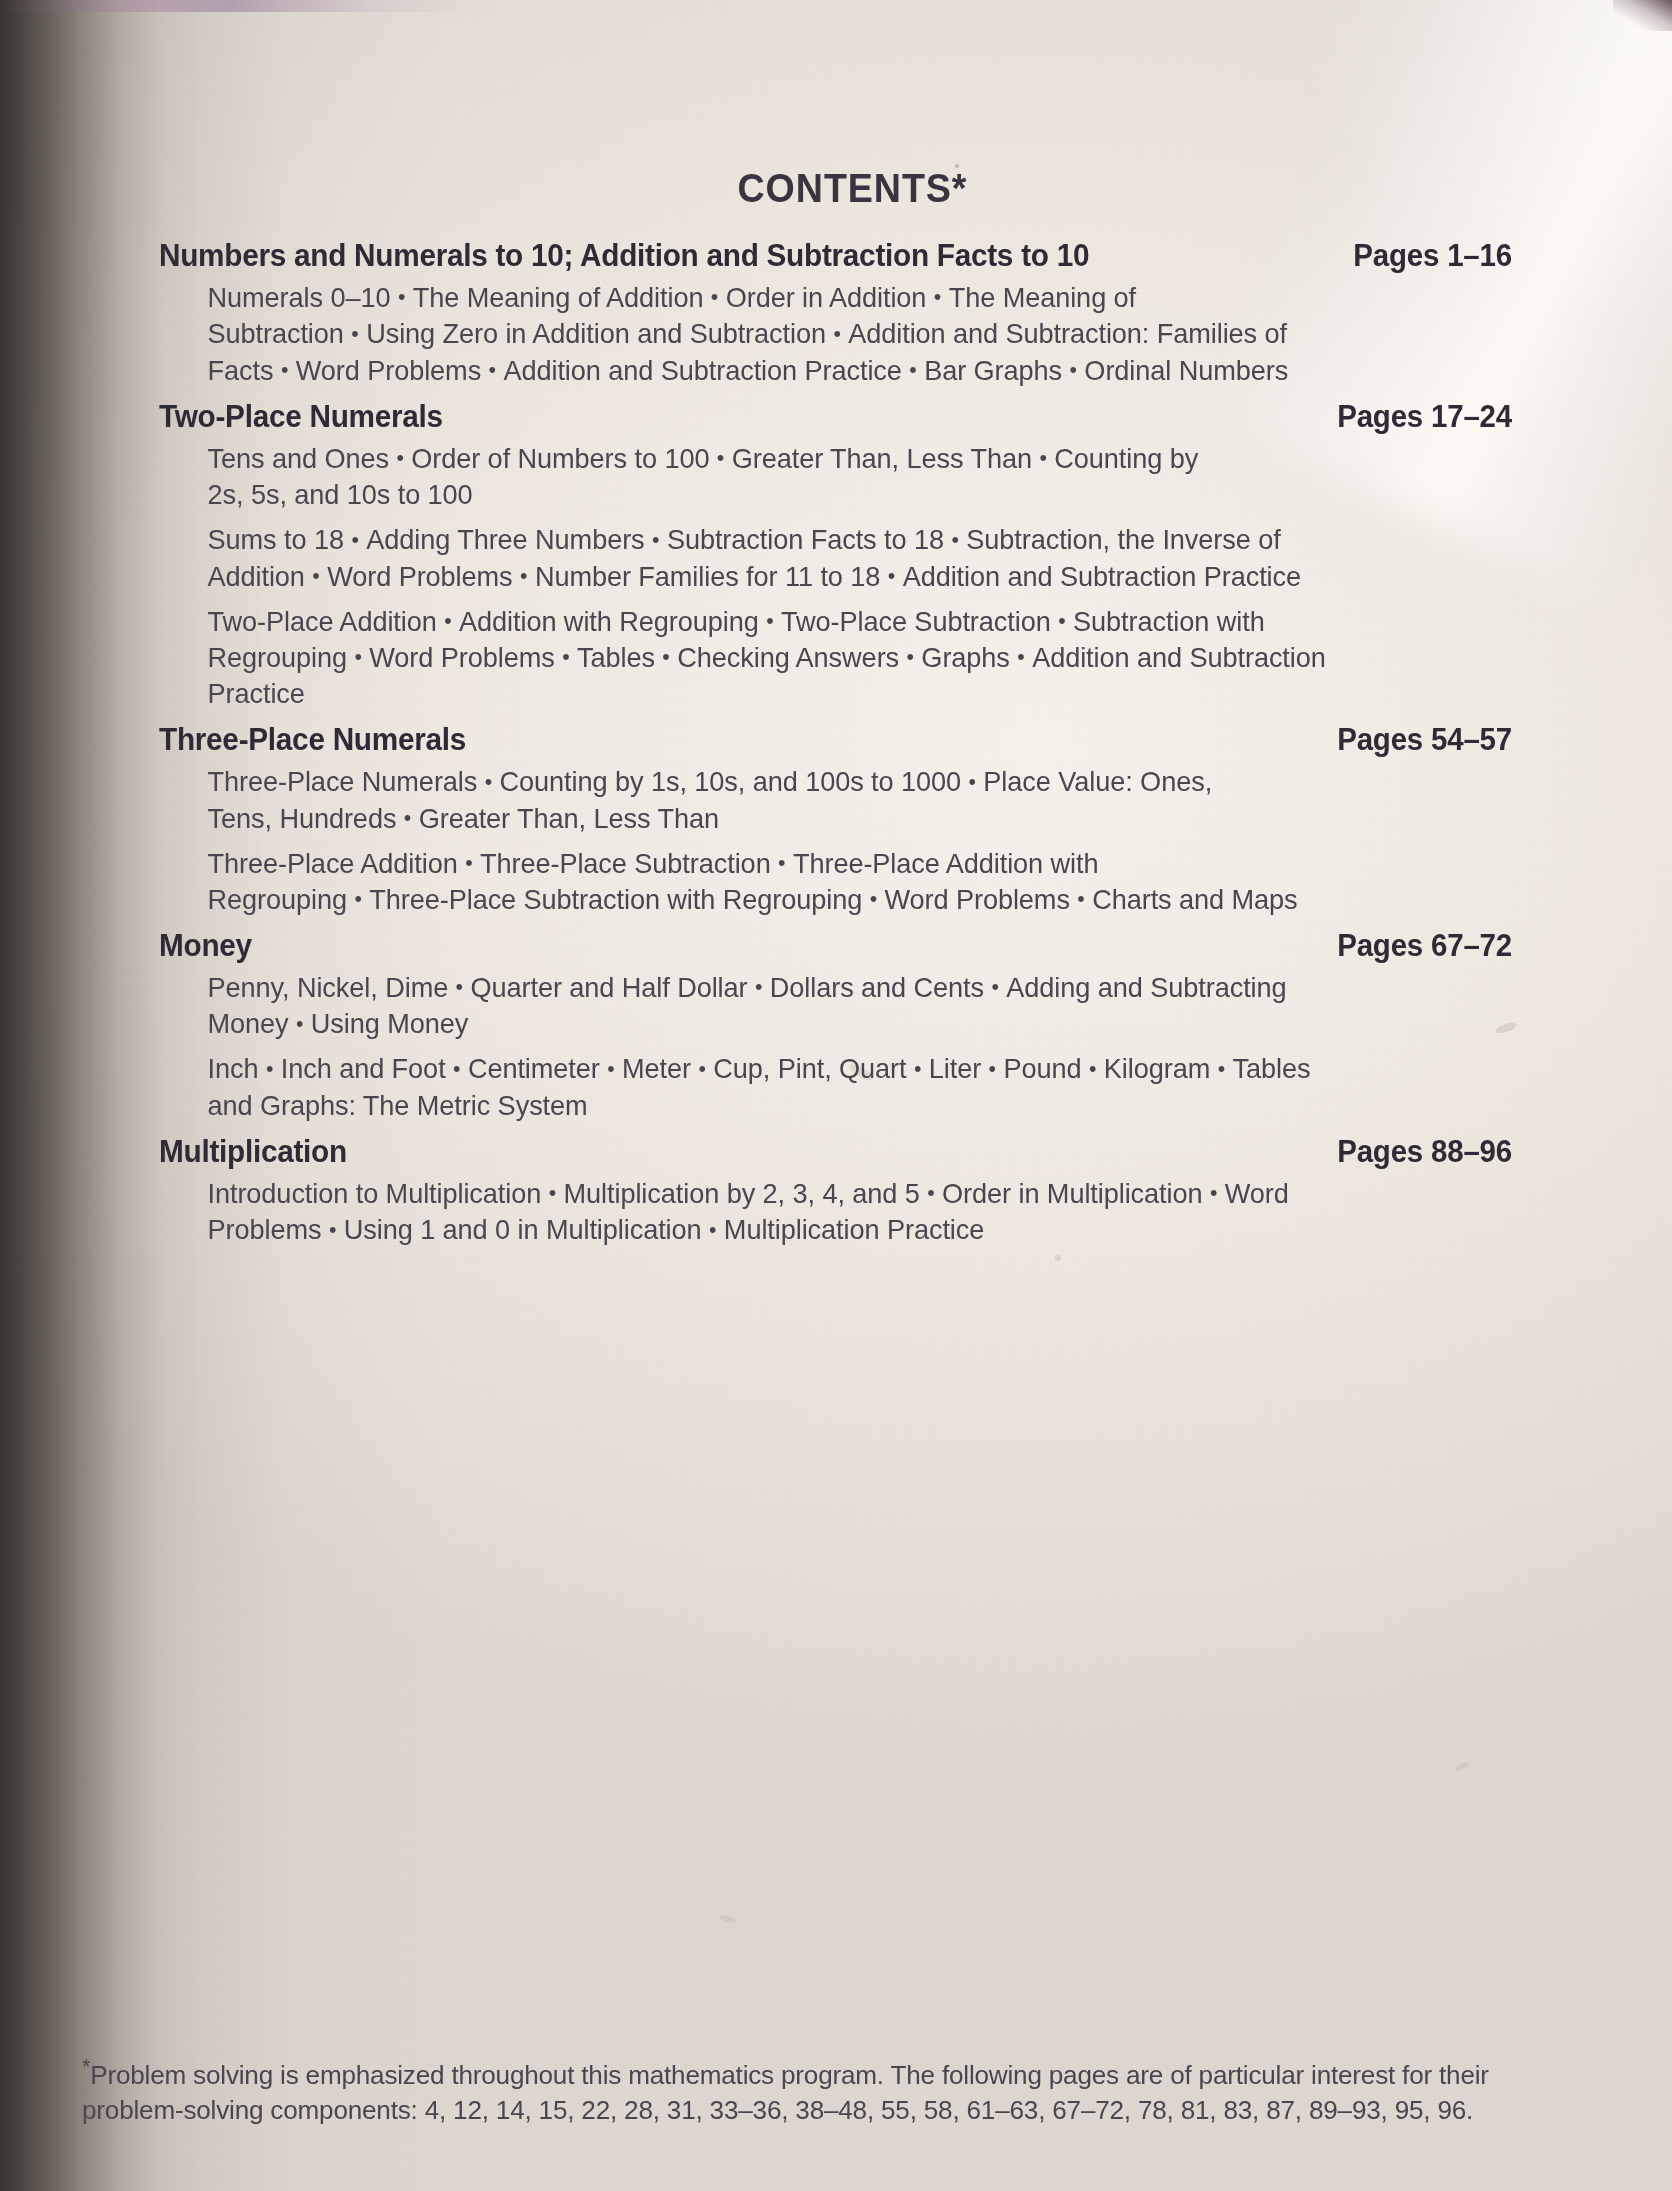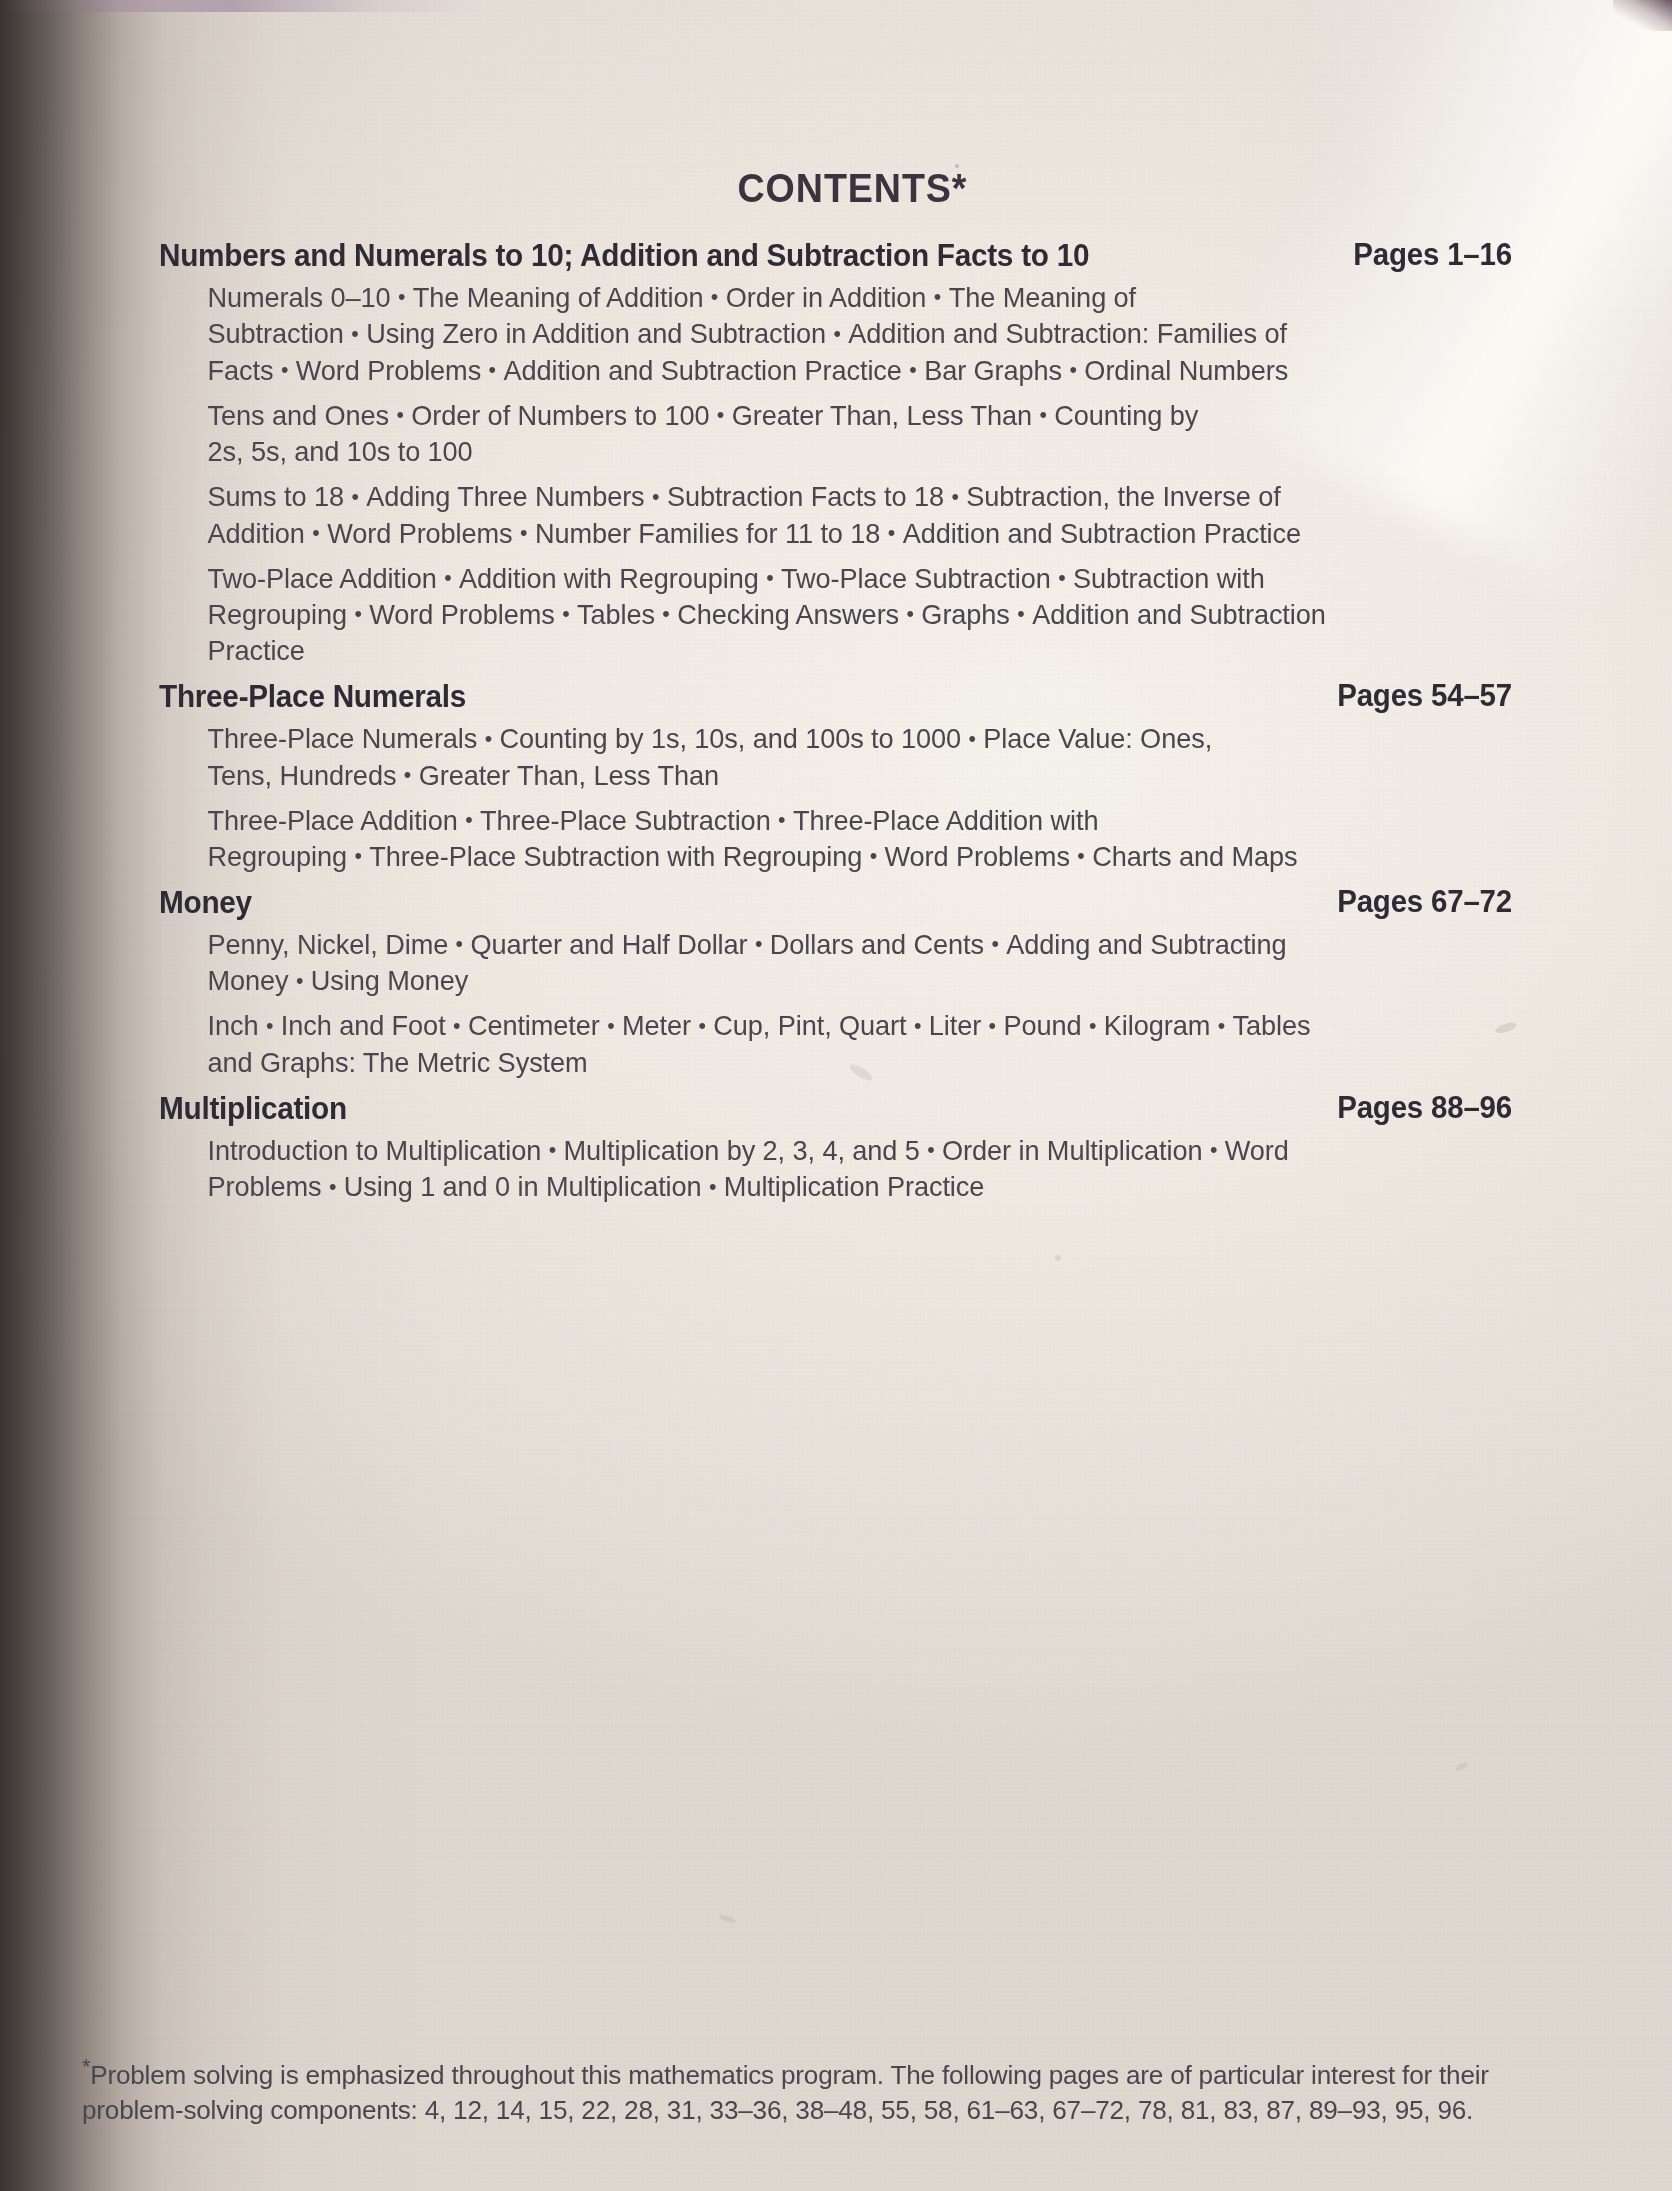--- a/index.html
+++ b/index.html
@@ -149,21 +149,21 @@
     top: 229px;
     width: 1353px;
   }
 
   .entry {
     margin-bottom: 8.6px;
   }
 
   .entry-head {
     display: flex;
-    align-items: flex-start;
+    align-items: flex-end;
     justify-content: space-between;
     width: 100%;
     margin-bottom: 6px;
   }
 
   .entry-title {
     font-size: 32px;
     font-weight: bold;
     color: #2f2b36;
     letter-spacing: -0.3px;
@@ -243,20 +243,24 @@
 
     <div class="toc">
         <div class="entry">
           <div class="entry-head">
             <div class="entry-title">Numbers and Numerals to 10; Addition and Subtraction Facts to 10</div>
             <div class="entry-pages">Pages 1–16</div>
           </div>
           <div class="entry-items"><span>Numerals 0–10</span><span class="dot">•</span><span>The Meaning of Addition</span><span class="dot">•</span><span>Order in Addition</span><span class="dot">•</span><span>The Meaning of Subtraction</span><span class="dot">•</span><span>Using Zero in Addition and Subtraction</span><span class="dot">•</span><span>Addition and Subtraction: Families of Facts</span><span class="dot">•</span><span>Word Problems</span><span class="dot">•</span><span>Addition and Subtraction Practice</span><span class="dot">•</span><span>Bar Graphs</span><span class="dot">•</span><span>Ordinal Numbers</span></div>
         </div>
         <div class="entry tight">
+          <div class="entry-head">
+            <div class="entry-title">Two-Place Numerals</div>
+            <div class="entry-pages">Pages 17–24</div>
+          </div>
           <div class="entry-items"><span>Tens and Ones</span><span class="dot">•</span><span>Order of Numbers to 100</span><span class="dot">•</span><span>Greater Than, Less Than</span><span class="dot">•</span><span>Counting by 2s, 5s, and 10s to 100</span></div>
         </div>
         <div class="entry">
           <div class="entry-items"><span>Sums to 18</span><span class="dot">•</span><span>Adding Three Numbers</span><span class="dot">•</span><span>Subtraction Facts to 18</span><span class="dot">•</span><span>Subtraction, the Inverse of Addition</span><span class="dot">•</span><span>Word Problems</span><span class="dot">•</span><span>Number Families for 11 to 18</span><span class="dot">•</span><span>Addition and Subtraction Practice</span></div>
         </div>
         <div class="entry">
           <div class="entry-items"><span>Two-Place Addition</span><span class="dot">•</span><span>Addition with Regrouping</span><span class="dot">•</span><span>Two-Place Subtraction</span><span class="dot">•</span><span>Subtraction with Regrouping</span><span class="dot">•</span><span>Word Problems</span><span class="dot">•</span><span>Tables</span><span class="dot">•</span><span>Checking Answers</span><span class="dot">•</span><span>Graphs</span><span class="dot">•</span><span>Addition and Subtraction Practice</span></div>
         </div>
         <div class="entry tight">
           <div class="entry-head">

